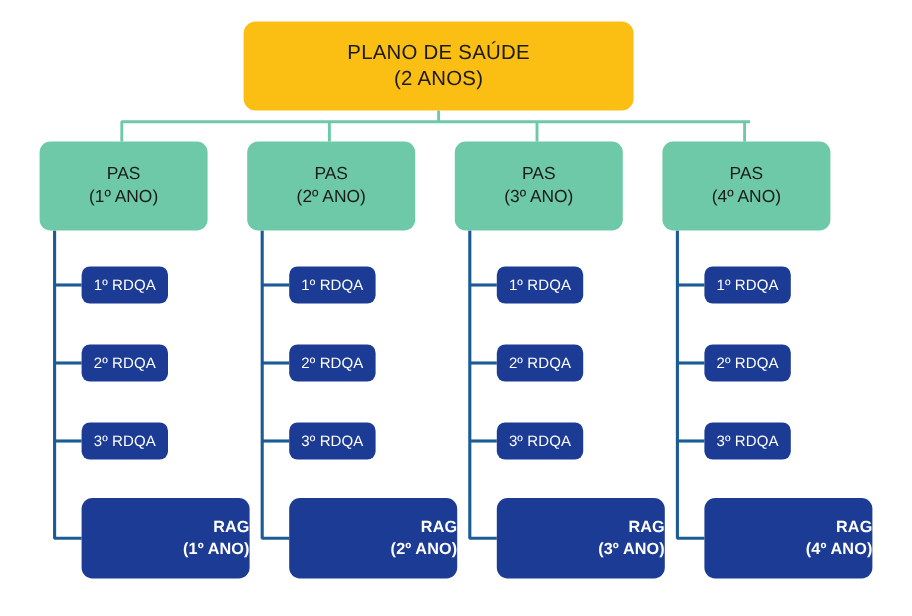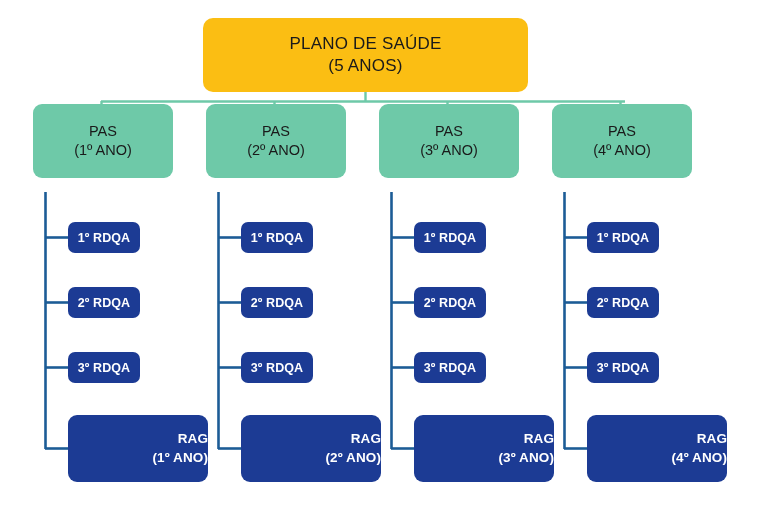--- a/index.html
+++ b/index.html
@@ -61,39 +61,39 @@
     border-radius: 10px;
     color: #1a1a1a;
     font-size: 17px;
     font-weight: 400;
     letter-spacing: .2px;
     line-height: 1.32;
   }
 
   
   .node-pas {
-    top: 104px;
+    top: 118px;
     width: 140px;
     height: 74px;
     background: #6EC9A8;
     color: #1a1a1a;
     font-size: 14.5px;
     font-weight: 400;
     line-height: 1.34;
     border-radius: 9px;
   }
 
   
   .node-rdqa {
     width: 72px;
     height: 31px;
     background: #1C3B94;
     color: #ffffff;
     font-size: 12.5px;
-    font-weight: bold;
+    font-weight: normal;
     border-radius: 7px;
     letter-spacing: .1px;
   }
 
   
   .node-rag {
     width: 140px;
     height: 67px;
     background: #1C3B94;
     color: #ffffff;
@@ -149,21 +149,21 @@
       <path d="M564.5 192 L564.5 449"></path>
       <path d="M564 237.5 L587 237.5"></path>
       <path d="M564 302.5 L587 302.5"></path>
       <path d="M564 367.5 L587 367.5"></path>
       <path d="M564 448.5 L587 448.5"></path>
     </g>
   </svg>
 
   <div class="node node-root">
     <span class="line1">PLANO DE SAÚDE</span>
-    <span class="line2">(5 ANOS)</span>
+    <span class="line2">(2 ANOS)</span>
   </div>
 
   <div class="node node-pas" style="left:33px;">
     <span class="line1">PAS</span>
     <span class="line2">(1º ANO)</span>
   </div>
   <div class="node node-rdqa" style="left:68px; top:222px;">
     <span class="line1">1º RDQA</span>
   </div>
   <div class="node node-rdqa" style="left:68px; top:287px;">

